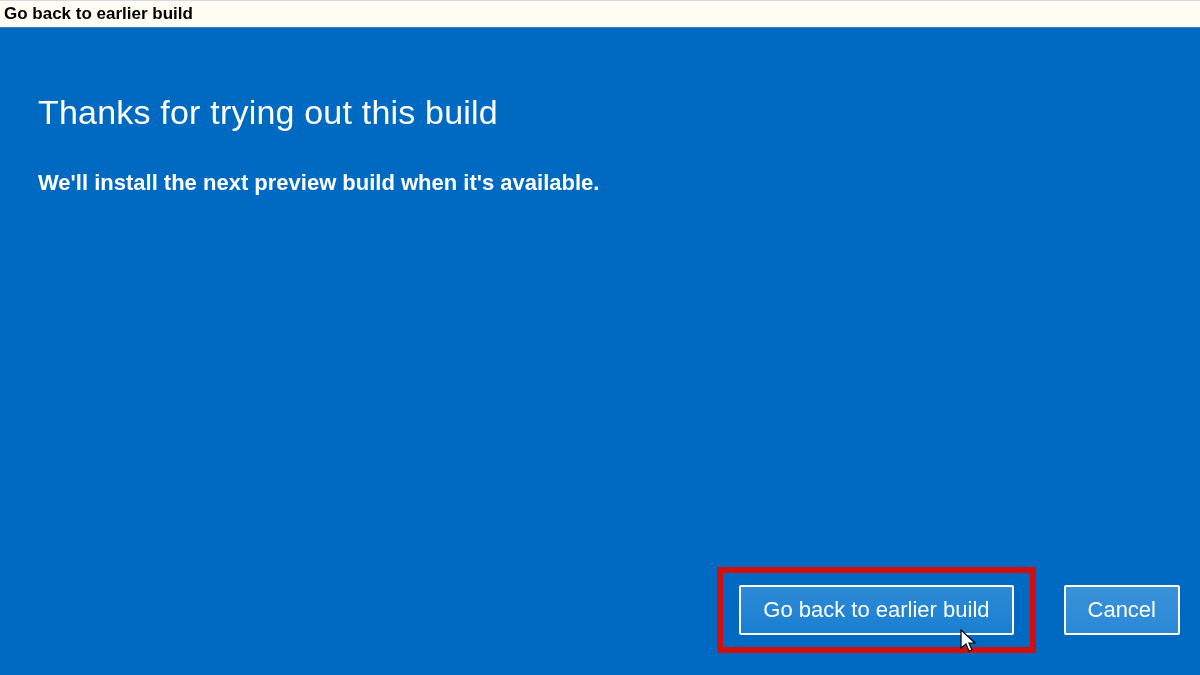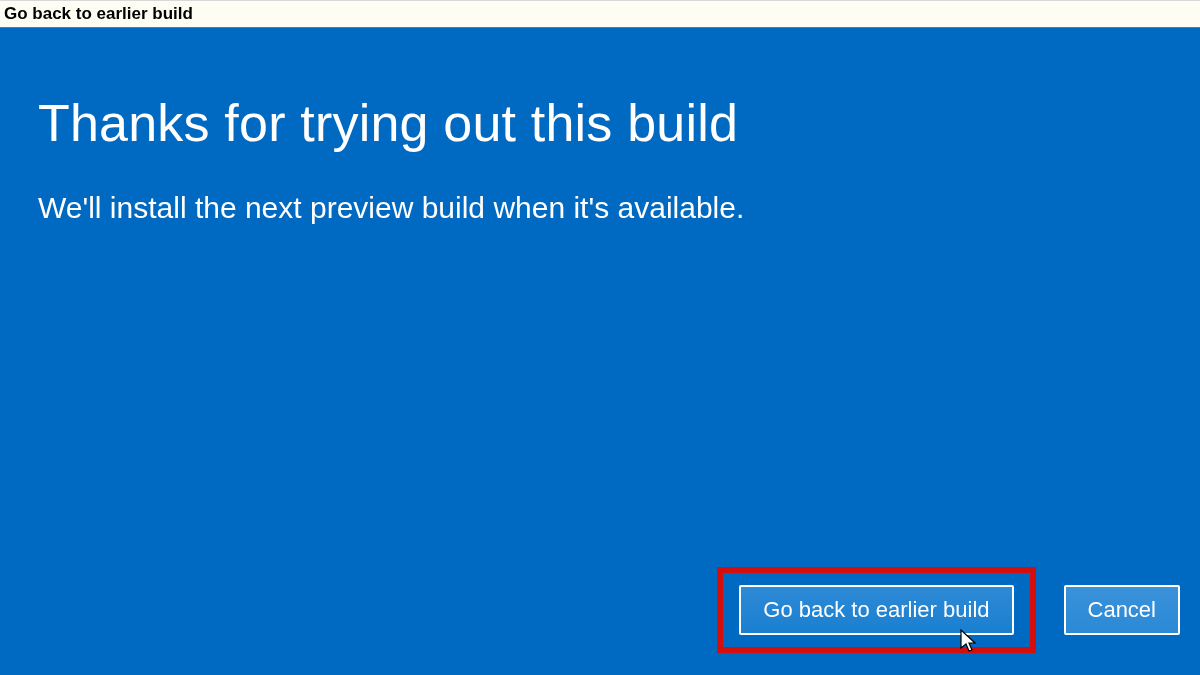--- a/index.html
+++ b/index.html
@@ -30,30 +30,30 @@
       color: #000;
     }
     .content-area {
       width: 100%;
       height: 647px;
       background: #0069c2;
       position: relative;
       padding: 40px 38px;
     }
     .heading {
-      font-size: 52px;
+      font-size: 34px;
       font-weight: 300;
       color: #fff;
       letter-spacing: 0.2px;
       margin-top: 25px;
       margin-bottom: 38px;
     }
     .subtext {
-      font-size: 30px;
-      font-weight: 400;
+      font-size: 22px;
+      font-weight: 700;
       color: #fff;
     }
     .button-row {
       position: absolute;
       bottom: 22px;
       right: 20px;
       display: flex;
       align-items: center;
       gap: 28px;
     }

